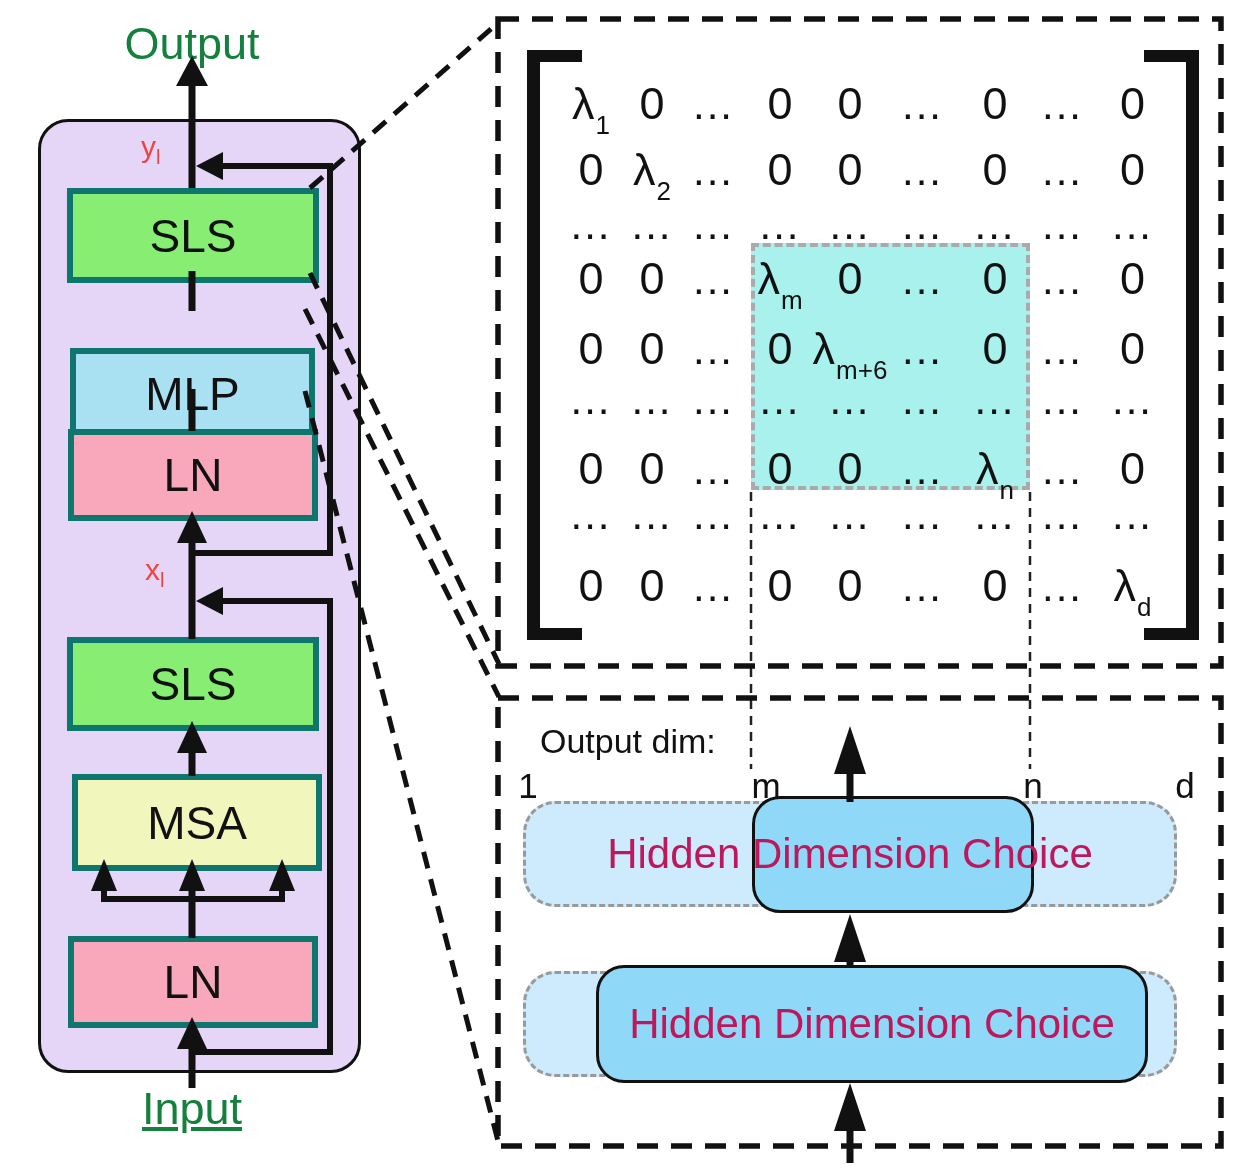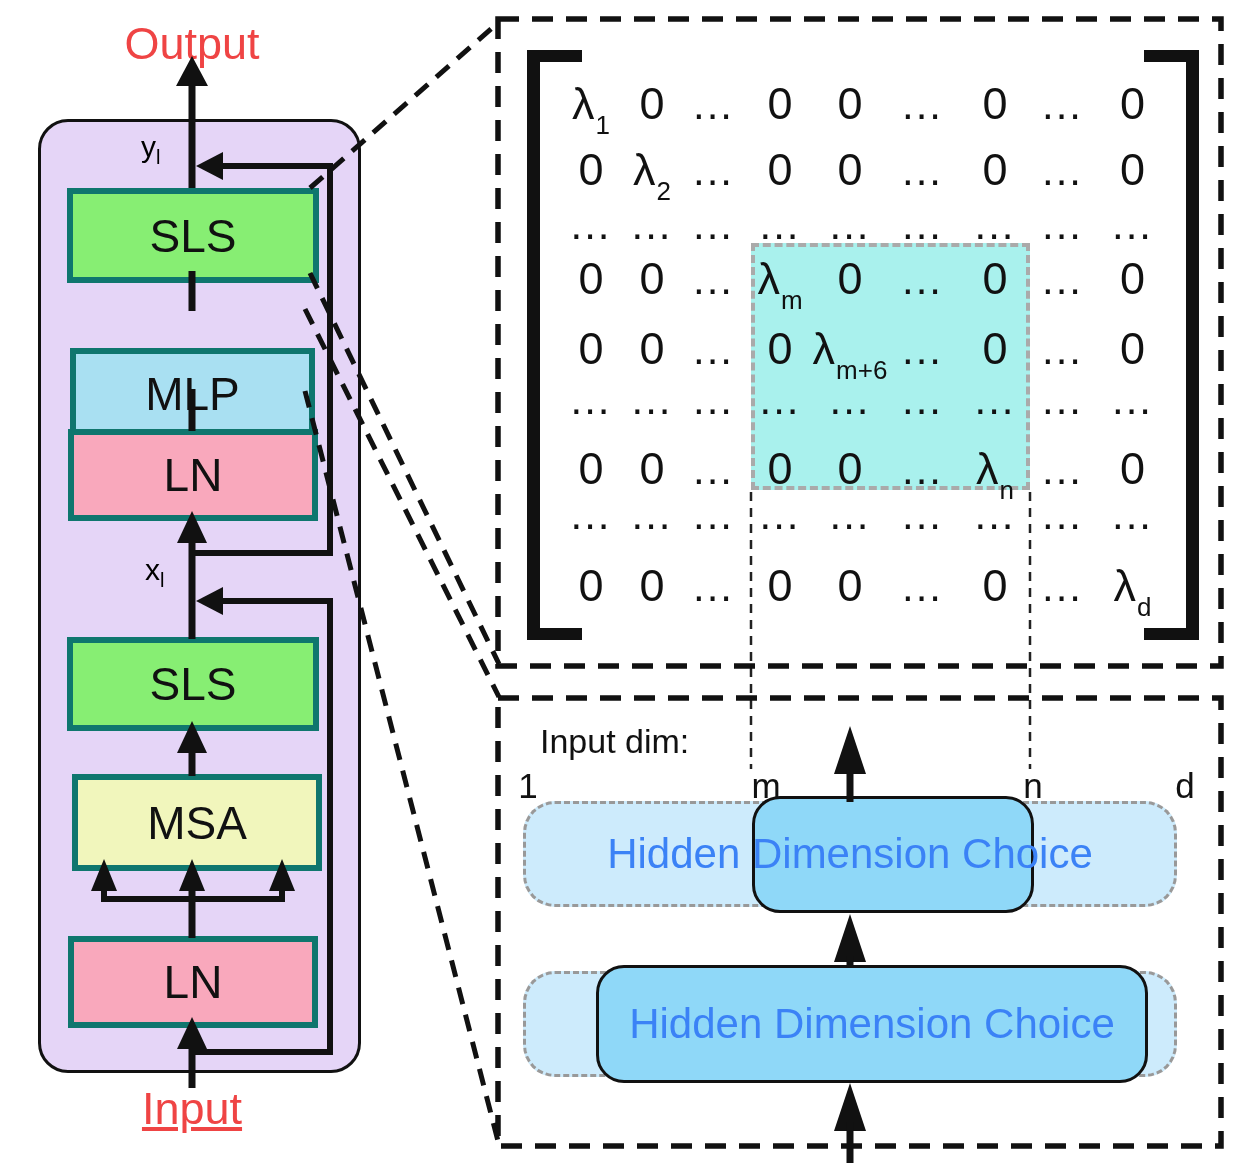--- a/index.html
+++ b/index.html
@@ -5,32 +5,32 @@
   :root{
     --c-purple:#E5D5F7; --c-green:#87EE73; --c-blue:#A9E0F2; --c-pink:#F9A8BC;
     --c-yellow:#F1F6BC; --c-cyan:#A9F1ED; --c-barlight:#CDEBFC; --c-bardark:#8FD8F8;
     --c-line:#111111; --c-graydash:#999999;
   }
   html,body{margin:0;padding:0;}
   body{width:1246px;height:1171px;position:relative;background:#ffffff;
        font-family:"Liberation Sans", sans-serif;color:#111;overflow:hidden;}
   .abs{position:absolute;}
   
-  .io-label{width:210px;text-align:center;font-size:45px;color:#ef4444;}
+  .io-label{width:210px;text-align:center;font-size:45px;color:#15803d;}
   .container-block{left:38px;top:119px;width:317px;height:948px;background:var(--c-purple);
        border:3px solid #111;border-radius:30px;}
   .nn-block{border:6px solid #0f766e;display:flex;align-items:center;justify-content:center;
        font-size:46px;color:#111;}
   .blk-sls-top{left:67px;top:188px;width:240px;height:83px;background:var(--c-green);}
   .blk-mlp{left:70px;top:309px;width:233px;height:80px;background:var(--c-blue);margin-top:39px;}
   .blk-ln-top{left:68px;top:429px;width:238px;height:80px;background:var(--c-pink);}
   .blk-sls-bot{left:67px;top:637px;width:240px;height:82px;background:var(--c-green);}
   .blk-msa{left:72px;top:774px;width:238px;height:85px;background:var(--c-yellow);}
   .blk-ln-bot{left:68px;top:936px;width:238px;height:80px;background:var(--c-pink);}
-  .var-label{font-size:30px;color:#000000;}
+  .var-label{font-size:30px;color:#ef4444;}
   .var-label .sub{font-size:20px;position:relative;top:7px;}
   
   .bracket{width:42px;height:566px;top:50px;}
   .bracket-left{left:527px;border-left:13px solid #111;border-top:12px solid #111;border-bottom:12px solid #111;}
   .bracket-right{left:1144px;border-right:13px solid #111;border-top:12px solid #111;border-bottom:12px solid #111;}
   .submatrix{left:751px;top:243px;width:279px;height:247px;background:var(--c-cyan);
        border:4px dashed #aaaaaa;box-sizing:border-box;}
   #matrix-grid{left:560px;top:75px;width:610px;height:537px;display:grid;
        grid-template-columns:62px 60px 63px 70px 70px 75px 70px 65px 75px;
        grid-template-rows:55px 66px 54px 55px 70px 50px 70px 45px 72px;}
@@ -41,21 +41,21 @@
   
   .outdim-label{left:540px;top:722px;font-size:34px;}
   .dim-tick{top:766px;width:44px;text-align:center;font-size:35px;}
   .tick-1{left:506px;} .tick-m{left:744px;} .tick-n{left:1011px;} .tick-d{left:1163px;}
   .hd-bar{left:523px;width:654px;height:106px;background:var(--c-barlight);
        border:3px dashed var(--c-graydash);border-radius:32px;box-sizing:border-box;}
   .hd-bar1{top:801px;} .hd-bar2{top:971px;}
   .hd-sel{background:var(--c-bardark);border:3px solid #111;border-radius:28px;box-sizing:border-box;}
   .hd-sel1{left:752px;top:796px;width:282px;height:117px;}
   .hd-sel2{left:596px;top:965px;width:552px;height:118px;}
-  .hd-text{display:flex;align-items:center;justify-content:center;font-size:42px;color:#3b82f6;}
+  .hd-text{display:flex;align-items:center;justify-content:center;font-size:42px;color:#be185d;}
   .hd-text1{left:523px;top:801px;width:654px;height:106px;}
   .hd-text2{left:596px;top:965px;width:552px;height:118px;}
   svg.layer{position:absolute;left:0;top:0;z-index:5;pointer-events:none;}
 </style>
 </head>
 <body>
 
 <div class="abs io-label" style="left:87px;top:18px;">Output</div>
 
 <div class="abs container-block"></div>
@@ -172,21 +172,21 @@
     <div class="mcell">0</div>
     <div class="mcell mdots">...</div>
     <div class="mcell">0</div>
     <div class="mcell mdots">...</div>
     <div class="mcell">
       <span>λ</span>
       <span class="sub">d</span>
     </div>
   </div>
 
-<div class="abs outdim-label">Input dim:</div>
+<div class="abs outdim-label">Output dim:</div>
 <div class="abs dim-tick tick-1">1</div>
 <div class="abs dim-tick tick-m">m</div>
 <div class="abs dim-tick tick-n">n</div>
 <div class="abs dim-tick tick-d">d</div>
 
 <div class="abs hd-bar hd-bar1"></div>
 <div class="abs hd-sel hd-sel1"></div>
 <div class="abs hd-text hd-text1">Hidden Dimension Choice</div>
 
 <div class="abs hd-bar hd-bar2"></div>

